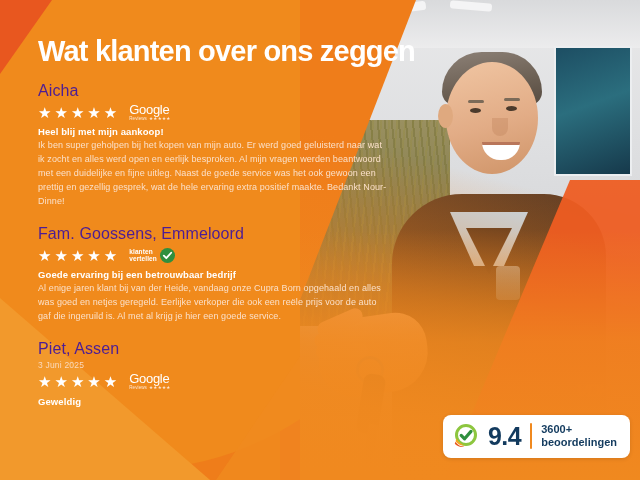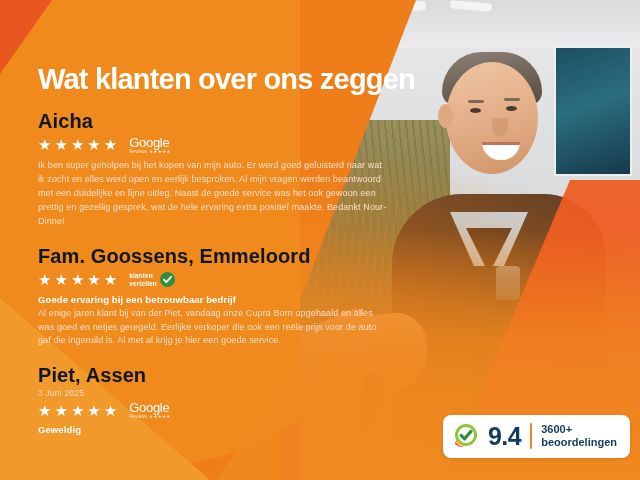--- a/index.html
+++ b/index.html
@@ -232,36 +232,35 @@
     background: linear-gradient(180deg, rgba(240,137,31,0) 0%, rgba(240,137,31,.75) 45%, #f0891f 100%);
   }
 
   
   .content {
     position: absolute;
     left: 0; top: 0;
     width: 430px;
     padding: 36px 0 0 38px;
     box-sizing: border-box;
-    margin-top: 28px;
   }
   .headline {
     margin: 0 0 14px 0;
     color: #ffffff;
     font-size: 29px;
     font-weight: 700;
     letter-spacing: -0.8px;
     line-height: 1.1;
   }
 
   .review { margin-bottom: 16px; }
   .review-name {
-    color: #0f172a;
-    font-size: 20px;
-    font-weight: 700;
+    color: #4c1d95;
+    font-size: 16px;
+    font-weight: 400;
     letter-spacing: .1px;
     line-height: 1.15;
   }
   .review-date {
     color: #fad9bd;
     font-size: 8.5px;
     font-weight: 400;
     margin-top: 1px;
     letter-spacing: .2px;
   }
@@ -445,20 +444,21 @@
           <span>★</span>
         </div>
         <div class="badge-google">
           <div class="g-word">Google</div>
           <div class="g-sub">
             <span>Reviews</span>
             <span class="g-stars">★★★★★</span>
           </div>
         </div>
       </div>
+      <div class="review-title">Heel blij met mijn aankoop!</div>
       <p class="review-body">Ik ben super geholpen bij het kopen van mijn auto. Er werd goed geluisterd naar wat ik zocht en alles werd open en eerlijk besproken. Al mijn vragen werden beantwoord met een duidelijke en fijne uitleg. Naast de goede service was het ook gewoon een prettig en gezellig gesprek, wat de hele ervaring extra positief maakte. Bedankt Nour-Dinne!</p>
     </div>
 
     <div class="review">
       <div class="review-name">Fam. Goossens, Emmeloord</div>
       <div class="rating-row">
         <div class="stars">
           <span>★</span>
           <span>★</span>
           <span>★</span>
@@ -471,21 +471,21 @@
             <div>vertellen</div>
           </div>
           <div class="kv-mark">
             <svg width="11" height="11" viewBox="0 0 12 12" aria-hidden="true">
               <path d="M2 6.2 L4.7 8.9 L10 3" fill="none" stroke="#ffffff" stroke-width="2" stroke-linecap="round" stroke-linejoin="round"></path>
             </svg>
           </div>
         </div>
       </div>
       <div class="review-title">Goede ervaring bij een betrouwbaar bedrijf</div>
-      <p class="review-body">Al enige jaren klant bij van der Piet, vandaag onze Cupra Born opgehaald en alles was goed en netjes geregeld. Eerlijke verkoper die ook een reële prijs voor de auto gaf die ingeruild is. Al met al krijg je hier een goede service.</p>
+      <p class="review-body">Al enige jaren klant bij van der Heide, vandaag onze Cupra Born opgehaald en alles was goed en netjes geregeld. Eerlijke verkoper die ook een reële prijs voor de auto gaf die ingeruild is. Al met al krijg je hier een goede service.</p>
     </div>
 
     <div class="review">
       <div class="review-name">Piet, Assen</div>
       <div class="review-date">3 Juni 2025</div>
       <div class="rating-row">
         <div class="stars">
           <span>★</span>
           <span>★</span>
           <span>★</span>

